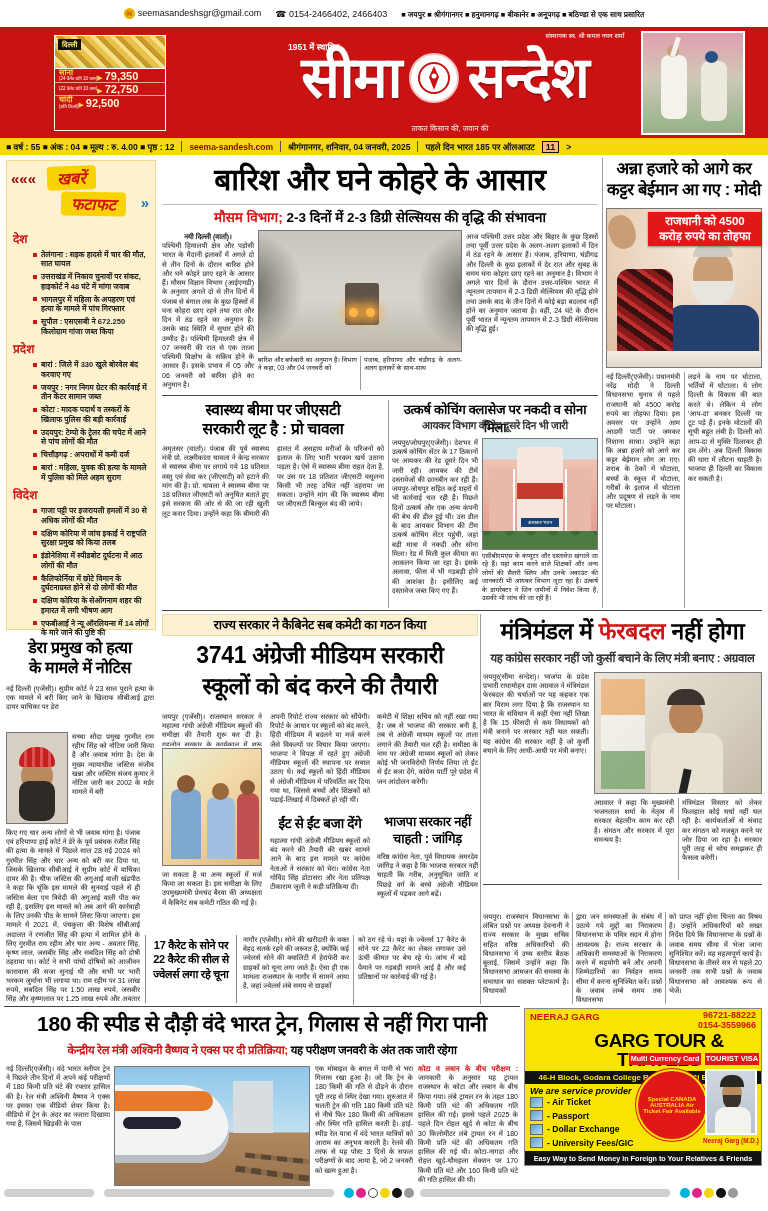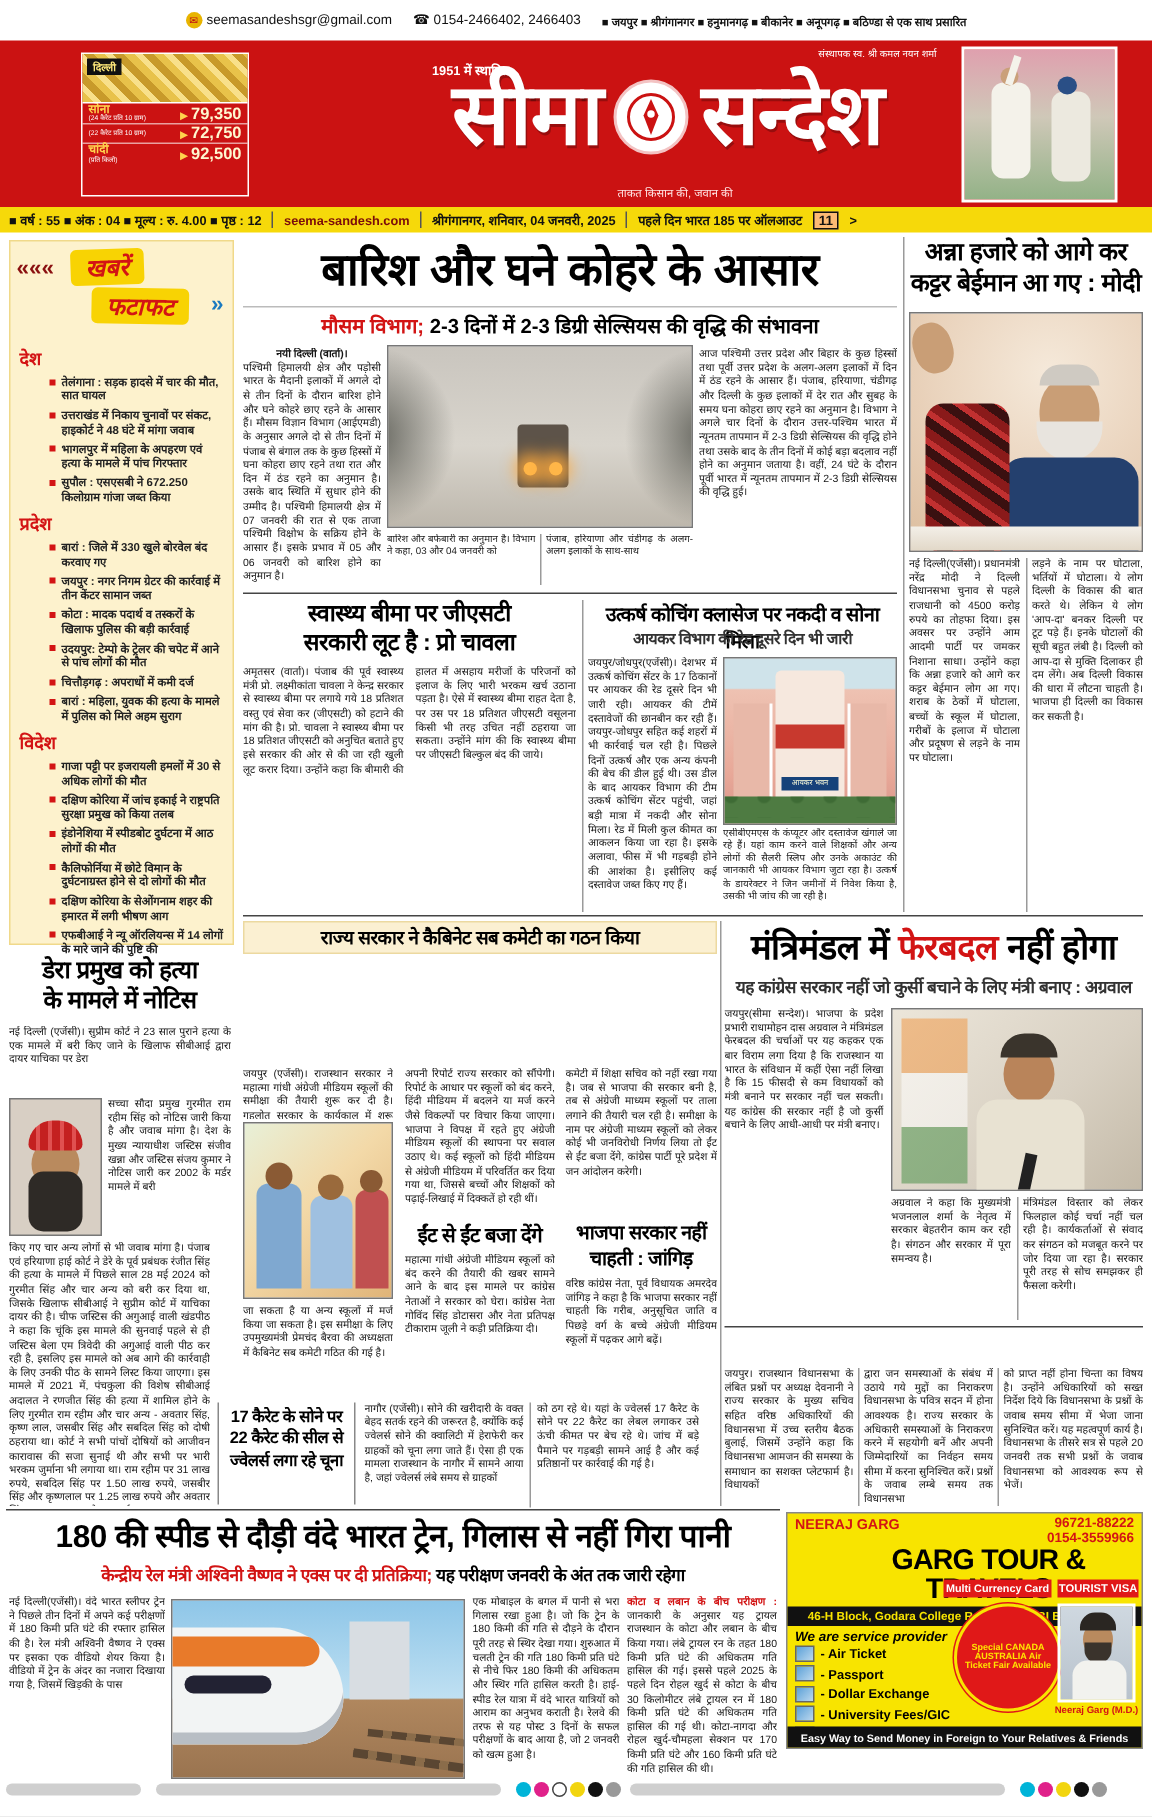--- a/index.html
+++ b/index.html
@@ -15,21 +15,21 @@
   .red{color:#d21414;}
   
   .topbar{top:0;left:0;width:768px;height:27px;display:flex;align-items:center;justify-content:center;gap:14px;font-size:9px;color:#111;}
   .mailicon{display:inline-flex;width:11px;height:11px;border-radius:50%;background:#e8b400;color:#c01212;font-size:7px;align-items:center;justify-content:center;margin-right:3px;}
   .cities{font-size:7.5px;font-weight:bold;}
   
   .masthead{top:27px;left:0;width:768px;height:111px;background:#cb1212;}
   .goldbox{left:54px;top:8px;width:112px;height:96px;border:1px solid #fff;background:#cb1212;}
   .goldimg{height:32px;background:repeating-linear-gradient(45deg,#e8c24a 0 5px,#f8e08a 5px 9px,#c89a2a 9px 14px);position:relative;border-bottom:1px solid #fff;}
   .citytag{position:absolute;left:3px;top:3px;background:#111;color:#ffe97a;font-size:7px;font-weight:bold;padding:1px 4px;}
-  .raterow{display:flex;align-items:center;justify-content:space-between;padding:0 4px;border-bottom:1px solid rgba(255,255,255,.6);}
+  .raterow{display:flex;align-items:center;justify-content:flex-start;padding:0 4px;border-bottom:1px solid rgba(255,255,255,.6);}
   .ratelabel{color:#ffd34d;font-weight:bold;font-size:8px;line-height:1.05;}
   .ratesub{color:#fff;font-size:4.5px;display:block;font-weight:normal;}
   .rateval{color:#fff8d0;font-weight:bold;font-size:11px;}
   .arrowg{color:#ffd34d;font-size:7px;margin-right:2px;}
   .established{left:288px;top:14px;color:#fff;font-size:8.5px;font-weight:bold;}
   .titlewrap{left:230px;top:22px;width:430px;display:flex;align-items:center;justify-content:center;gap:8px;}
   .title{color:#fff;font-size:57px;font-weight:bold;line-height:1;letter-spacing:-1px;text-shadow:1px 2px 0 rgba(0,0,0,.25);}
   .logo{width:46px;height:46px;border-radius:50%;background:#fff;border:2px solid #f3c3c3;display:flex;align-items:center;justify-content:center;flex:0 0 auto;}
   .founder{left:505px;top:4px;width:160px;color:#fff;font-size:6.5px;text-align:center;}
   .tagline{left:360px;top:96px;width:180px;color:#ffe3e3;font-size:7.5px;text-align:center;}
@@ -300,27 +300,33 @@
   </div>
   <div class="photo" style="left:606px;top:208px;width:156px;height:160px;background:radial-gradient(circle at 60% 25%,#f5e9da 0%,#e9d2bb 55%,#dcbd9e 100%);">
     <div style="position:absolute;left:86px;top:42px;width:40px;height:46px;border-radius:50% 50% 45% 45%;background:#c99e76;"></div>
     <div style="position:absolute;left:84px;top:72px;width:44px;height:26px;border-radius:0 0 22px 22px;background:#e8e4de;"></div>
     <div style="position:absolute;left:86px;top:34px;width:40px;height:14px;border-radius:18px 18px 0 0;background:#cfcac2;"></div>
     <div style="position:absolute;left:60px;top:96px;width:92px;height:64px;border-radius:16px 16px 0 0;background:#24406e;"></div>
     <div style="position:absolute;left:10px;top:60px;width:56px;height:100px;border-radius:12px;background:repeating-linear-gradient(35deg,#8a1a1a 0 6px,#3a1010 6px 12px,#c03030 12px 16px);"></div>
     <div style="position:absolute;left:2px;top:6px;width:26px;height:34px;border-radius:45%;background:#c99e76;transform:rotate(-18deg);"></div>
     <div style="position:absolute;left:0;bottom:0;width:100%;height:16px;background:linear-gradient(180deg,#f3efe8,#e2d8c8);"></div>
   </div>
+  <div class="abs redbox" style="left:648px;top:212px;width:114px;height:34px;font-size:11.5px;line-height:1.3;padding-top:2px;box-shadow:0 1px 2px rgba(0,0,0,.4);">
+    <span>राजधानी को 4500</span><br><span>करोड़ रुपये का तोहफा</span>
+  </div>
   <div class="abs bt" style="left:606px;top:372px;width:74px;height:236px;">नई दिल्ली(एजेंसी)। प्रधानमंत्री नरेंद्र मोदी ने दिल्ली विधानसभा चुनाव से पहले राजधानी को 4500 करोड़ रुपये का तोहफा दिया। इस अवसर पर उन्होंने आम आदमी पार्टी पर जमकर निशाना साधा। उन्होंने कहा कि अन्ना हजारे को आगे कर कट्टर बेईमान लोग आ गए। शराब के ठेकों में घोटाला, बच्चों के स्कूल में घोटाला, गरीबों के इलाज में घोटाला और प्रदूषण से लड़ने के नाम पर घोटाला।</div>
   <div class="abs vrule" style="left:684px;top:372px;height:236px;"></div>
   <div class="abs bt" style="left:688px;top:372px;width:74px;height:236px;">लड़ने के नाम पर घोटाला, भर्तियों में घोटाला। ये लोग दिल्ली के विकास की बात करते थे। लेकिन ये लोग 'आप-दा' बनकर दिल्ली पर टूट पड़े हैं। इनके घोटालों की सूची बहुत लंबी है। दिल्ली को आप-दा से मुक्ति दिलाकर ही दम लेंगे। अब दिल्ली विकास की धारा में लौटना चाहती है। भाजपा ही दिल्ली का विकास कर सकती है।</div>
 
   <div class="abs hrule" style="left:162px;top:610px;width:600px;"></div>
 
   <div class="abs hl" style="left:162px;top:614px;width:316px;height:22px;background:#fbf0d2;border:1px solid #ecd9a0;font-size:12.5px;line-height:20px;text-align:center;">राज्य सरकार ने कैबिनेट सब कमेटी का गठन किया</div>
+  <div class="abs hl" style="left:162px;top:640px;width:316px;font-size:23px;line-height:1.35;text-align:center;">
+    <span>3741 अंग्रेजी मीडियम सरकारी</span><br><span>स्कूलों को बंद करने की तैयारी</span>
+  </div>
   <div class="abs bt" style="left:162px;top:712px;width:100px;height:34px;">जयपुर (एजेंसी)। राजस्थान सरकार ने महात्मा गांधी अंग्रेजी मीडियम स्कूलों की समीक्षा की तैयारी शुरू कर दी है। गहलोत सरकार के कार्यकाल में शुरू किए गए 3741 अंग्रेजी मीडियम स्कूलों को या तो बंद किया</div>
   <div class="photo" style="left:162px;top:748px;width:100px;height:118px;background:linear-gradient(135deg,#e8f0d8 0%,#f3d9a8 45%,#e0b478 100%);">
     <div style="position:absolute;left:8px;top:40px;width:30px;height:70px;border-radius:8px 8px 0 0;background:#7fa8d0;"></div>
     <div style="position:absolute;left:14px;top:26px;width:18px;height:18px;border-radius:50%;background:#8a5a34;"></div>
     <div style="position:absolute;left:44px;top:48px;width:28px;height:62px;border-radius:8px 8px 0 0;background:#9fc0e0;"></div>
     <div style="position:absolute;left:49px;top:34px;width:17px;height:17px;border-radius:50%;background:#9a6a3c;"></div>
     <div style="position:absolute;left:74px;top:44px;width:22px;height:66px;border-radius:8px 8px 0 0;background:#c05050;"></div>
     <div style="position:absolute;left:77px;top:31px;width:15px;height:15px;border-radius:50%;background:#8a5a34;"></div>
   </div>
   <div class="abs bt" style="left:162px;top:870px;width:100px;height:60px;">जा सकता है या अन्य स्कूलों में मर्ज किया जा सकता है। इस समीक्षा के लिए उपमुख्यमंत्री प्रेमचंद बैरवा की अध्यक्षता में कैबिनेट सब कमेटी गठित की गई है।</div>

